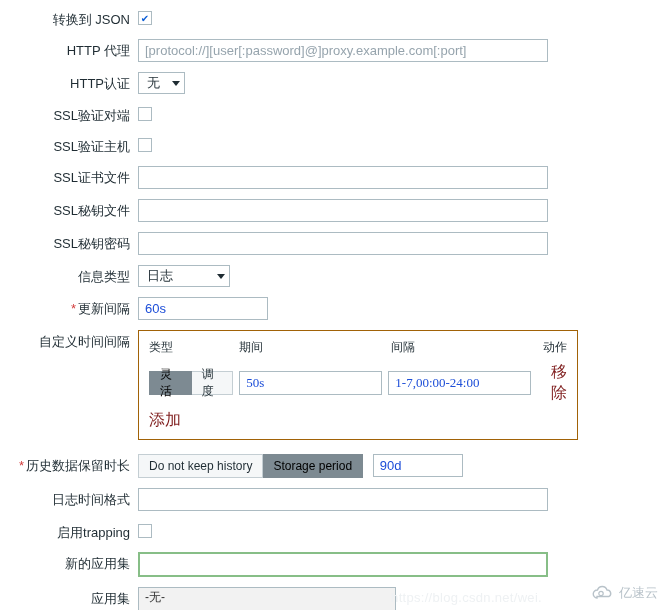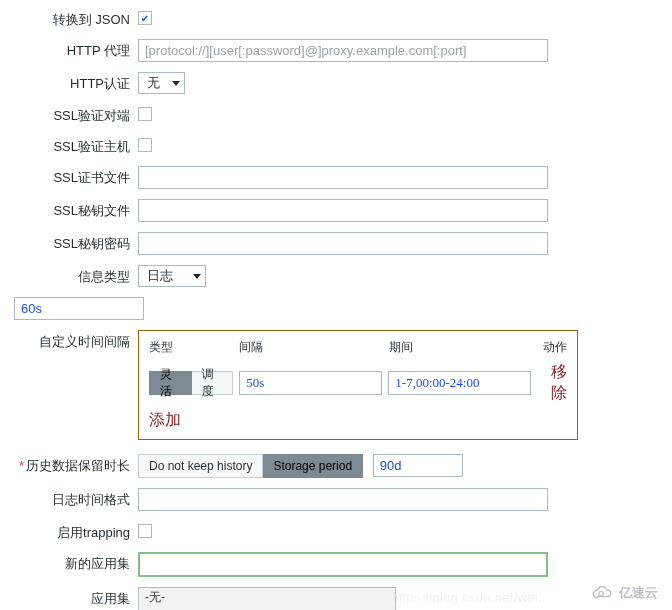--- a/index.html
+++ b/index.html
@@ -113,21 +113,20 @@
   .listbox .opt { padding: 1px 6px; background: #f2f2f2; }
   .watermark {
     position: fixed;
     right: 14px;
     bottom: 8px;
     display: flex;
     align-items: center;
     gap: 6px;
     color: #b8c2c9;
     font-size: 13px;
-    font-weight: bold;
   }
   .faint {
     position: fixed;
     right: 130px;
     bottom: 5px;
     color: #eef1f3;
     font-size: 13px;
     letter-spacing: 0.3px;
   }
 </style>
@@ -189,41 +188,42 @@
 <div class="row">
   <div class="label">SSL秘钥密码</div>
   <div class="field">
     <input type="text" class="w-full" value="" style="">
   </div>
 </div>
 
 <div class="row">
   <div class="label">信息类型</div>
   <div class="field">
-    <span class="select" style="width:68px;justify-content:space-between;">
+    <span class="select" style="width:92px;justify-content:space-between;">
       <span>日志</span>
       <span class="caret"></span>
     </span>
   </div>
 </div>
 
 <div class="row">
+  <div class="label"><span class="req">*</span><span>更新间隔</span></div>
   <div class="field">
     <input type="text" class="w-small" value="60s" style="">
   </div>
 </div>
 
 <div class="row">
   <div class="label">自定义时间间隔</div>
   <div class="field">
     <div class="interval-box">
       <div class="interval-head">
         <div style="width:90px;">类型</div>
+        <div style="width:152px;">期间</div>
         <div style="width:150px;">间隔</div>
-        <div style="width:152px;">期间</div>
         <div style="flex:1;text-align:right;">动作</div>
       </div>
       <div class="interval-body">
         <span class="btn-group">
           <span class="btn active">灵活</span>
           <span class="btn">调度</span>
         </span>
         <input type="text" style="width: 143px; margin-left: 6px;" value="50s">
         <input type="text" style="width: 143px; margin-left: 6px;" value="1-7,00:00-24:00">
         <span class="link" style="margin-left:6px;">移除</span>

